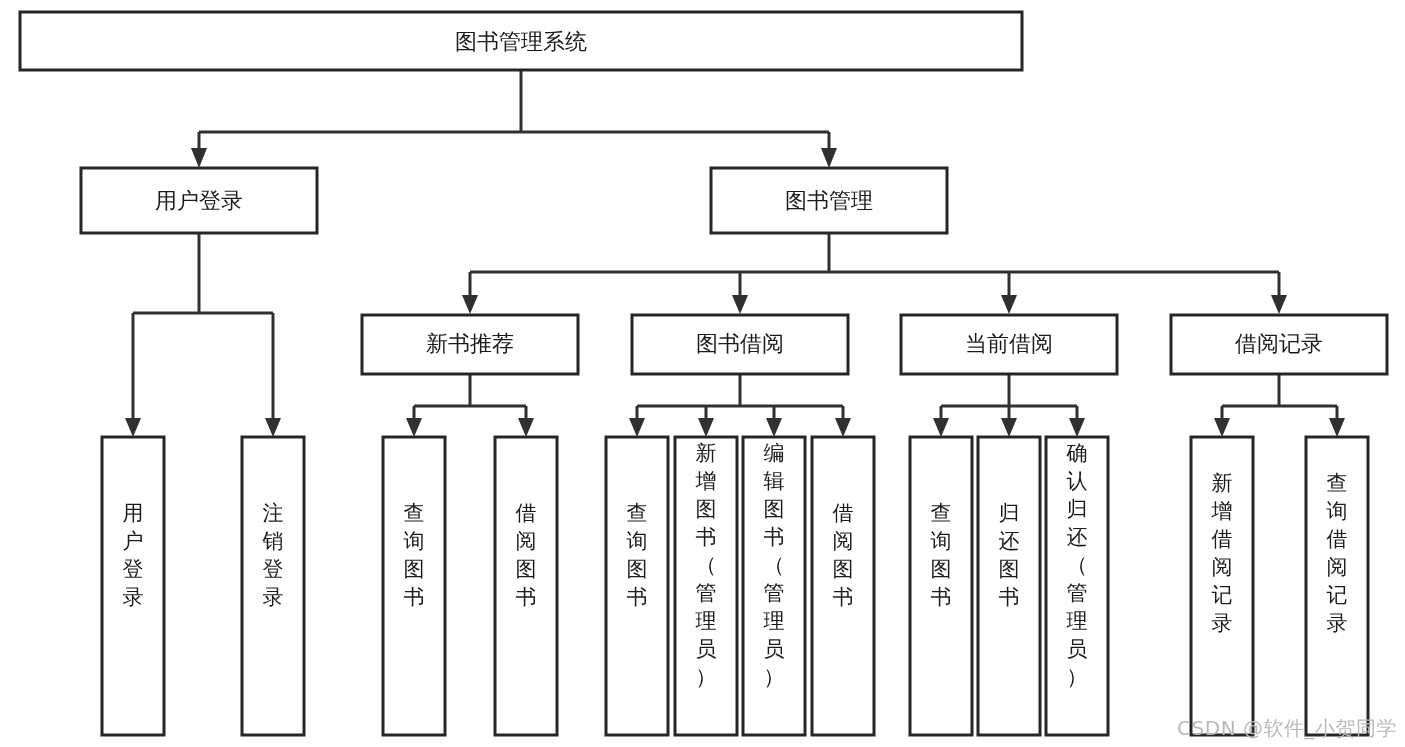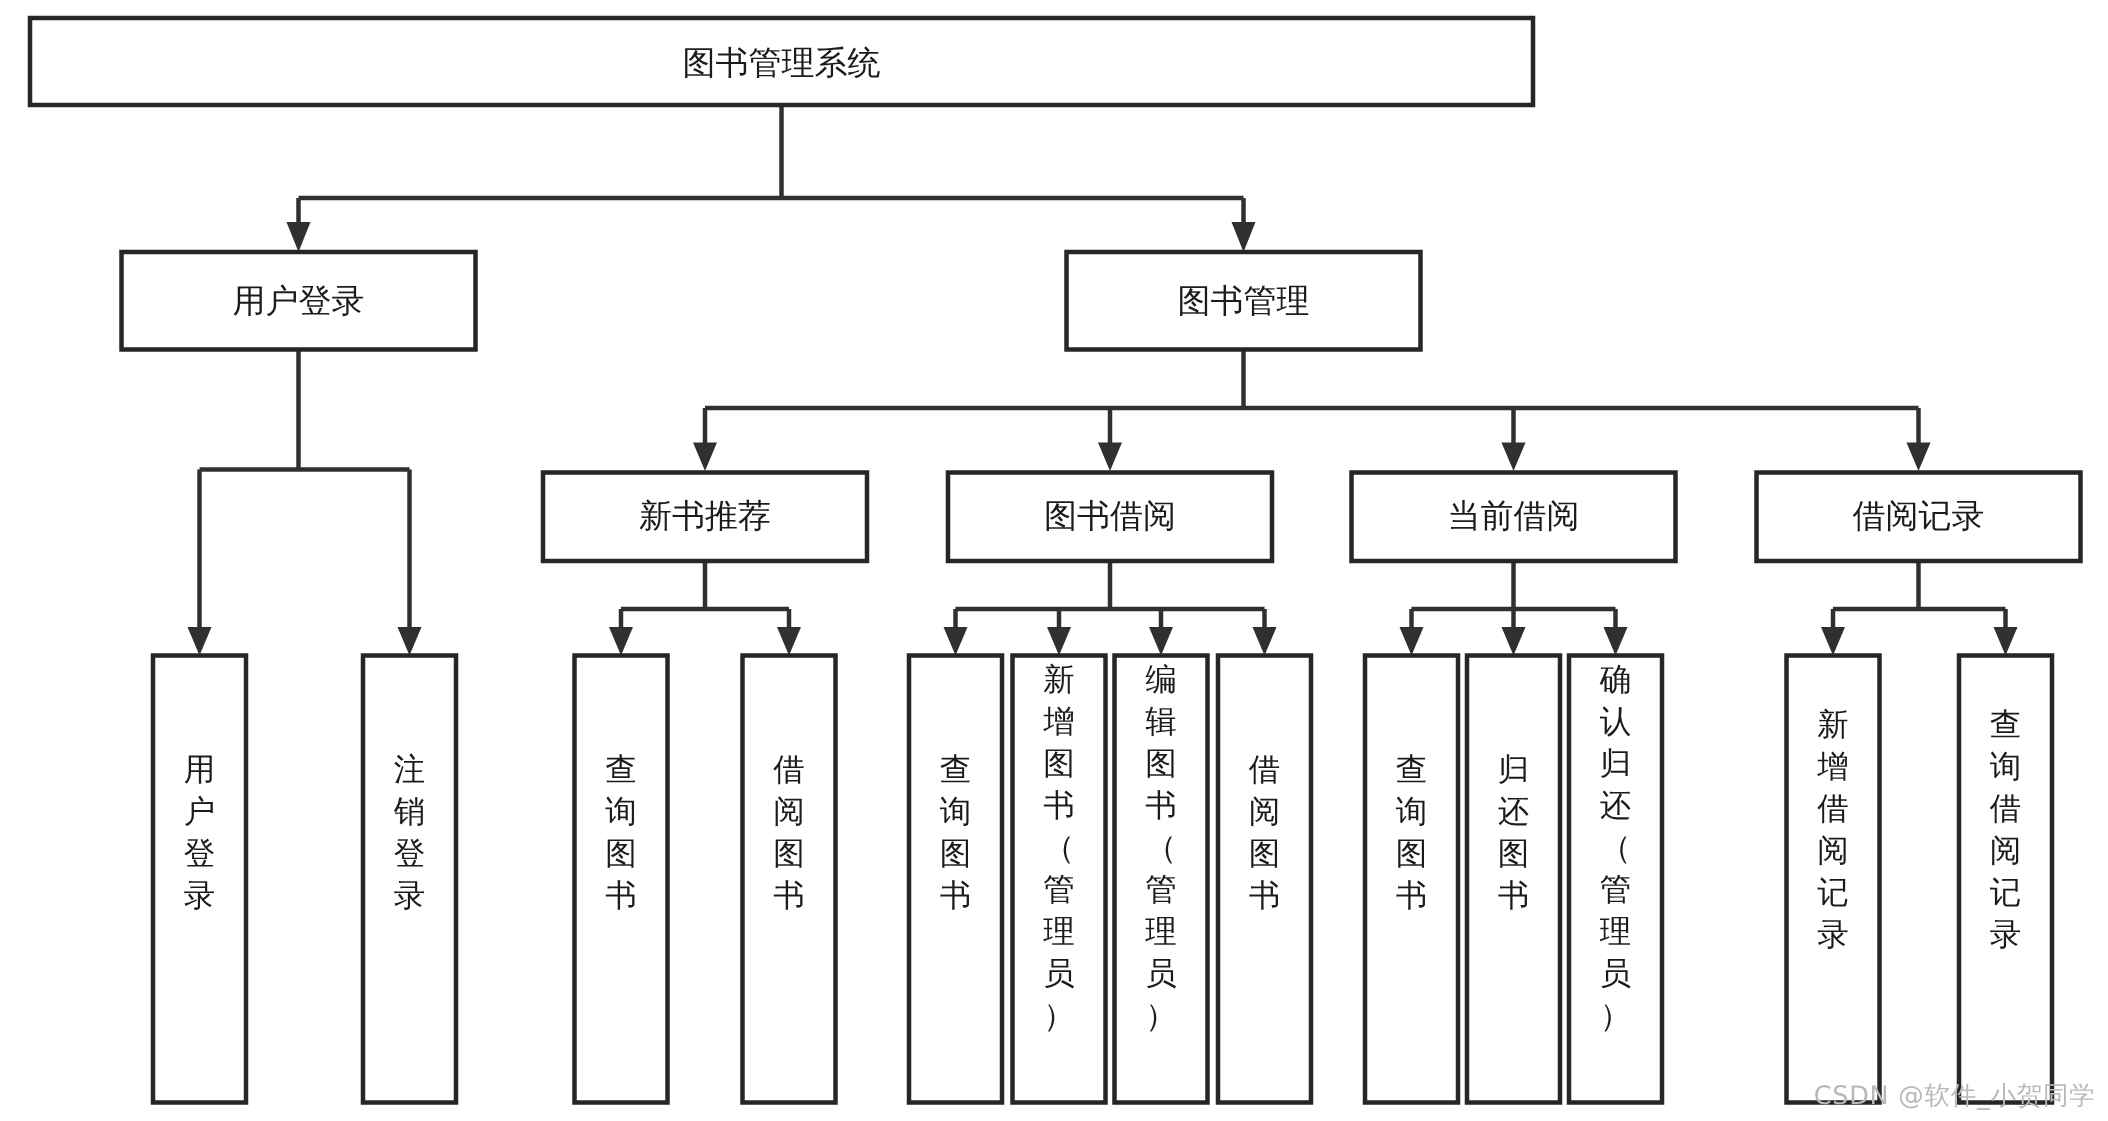--- a/index.html
+++ b/index.html
@@ -53,21 +53,21 @@
   }
   .arrow-head {
     fill: #303030;
     stroke: none;
   }
   .watermark {
     position: absolute;
     right: 8px;
     bottom: 5px;
     font-family: "DejaVu Sans", "Liberation Sans", sans-serif;
-    font-size: 17px;
+    font-size: 20px;
     color: #b9b9b9;
     letter-spacing: 0.5px;
     white-space: nowrap;
     user-select: none;
   }
 </style>
 </head>
 <body>
 
 <div id="diagram-root">

